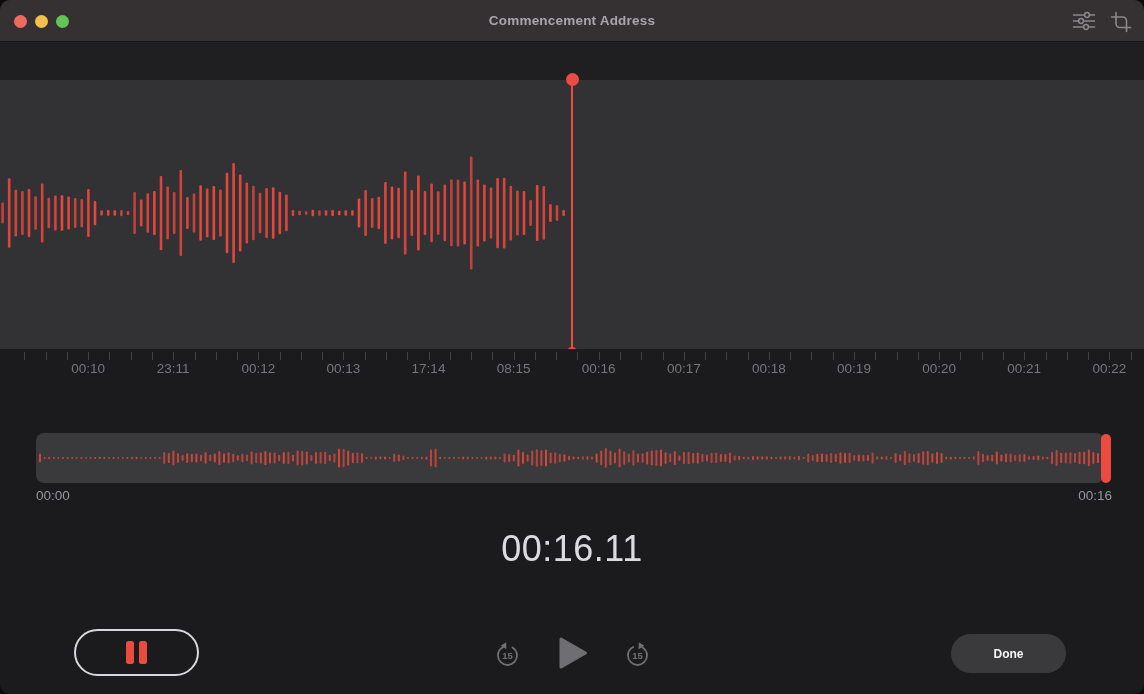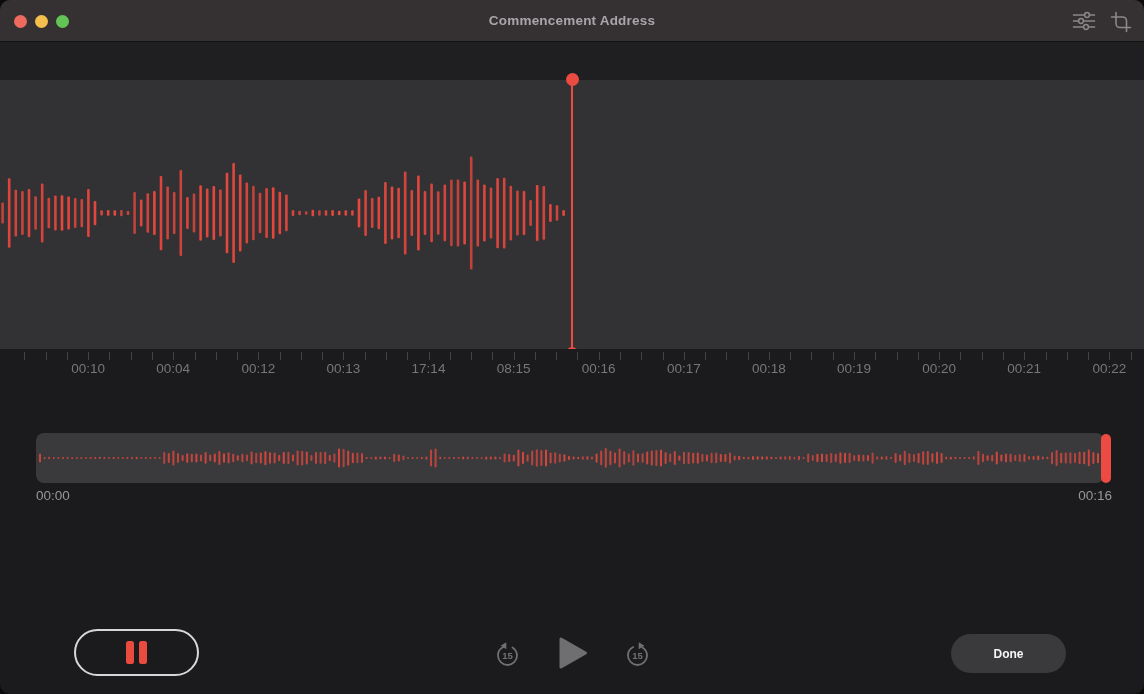--- a/index.html
+++ b/index.html
@@ -242,21 +242,21 @@
       <div class="tick" style="left: 961.6px;"></div>
       <div class="tick" style="left: 982.9px;"></div>
       <div class="tick" style="left: 1004.2px;"></div>
       <div class="tick" style="left: 1025.5px;"></div>
       <div class="tick" style="left: 1046.7px;"></div>
       <div class="tick" style="left: 1068px;"></div>
       <div class="tick" style="left: 1089.3px;"></div>
       <div class="tick" style="left: 1110.6px;"></div>
       <div class="tick" style="left: 1131.8px;"></div>
       <span class="ruler-label" style="left: 68.1px;">00:10</span>
-      <span class="ruler-label" style="left: 153.2px;">00:04</span>
+      <span class="ruler-label" style="left: 153.2px;">23:11</span>
       <span class="ruler-label" style="left: 238.3px;">00:12</span>
       <span class="ruler-label" style="left: 323.4px;">00:13</span>
       <span class="ruler-label" style="left: 408.5px;">17:14</span>
       <span class="ruler-label" style="left: 493.6px;">08:15</span>
       <span class="ruler-label" style="left: 578.7px;">00:16</span>
       <span class="ruler-label" style="left: 663.8px;">00:17</span>
       <span class="ruler-label" style="left: 748.9px;">00:18</span>
       <span class="ruler-label" style="left: 834px;">00:19</span>
       <span class="ruler-label" style="left: 919.1px;">00:20</span>
       <span class="ruler-label" style="left: 1004.2px;">00:21</span>
@@ -495,20 +495,21 @@
         <rect x="1045.2" y="18.8" width="2" height="12.4" rx="1" fill="#d5463c" opacity="0.99"></rect>
         <rect x="1049.8" y="16.6" width="2" height="16.7" rx="1" fill="#d5463c" opacity="0.94"></rect>
         <rect x="1054.4" y="19.0" width="2" height="12.0" rx="1" fill="#d5463c" opacity="0.93"></rect>
         <rect x="1059.0" y="19.9" width="2" height="10.3" rx="1" fill="#d5463c" opacity="0.98"></rect>
       </svg>
   </div>
   <div class="strip-handle"></div>
   <div class="strip-time st-start">00:00</div>
   <div class="strip-time st-end">00:16</div>
 
+  <div class="time-display">00:16.11</div>
 
   <button class="pause-btn">
     <span class="pause-bar"></span>
     <span class="pause-bar"></span>
   </button>
 
   <button class="icon-btn skip-back">
     <span>
       <svg width="27" height="28" viewBox="0 0 27 28" fill="none">
         <circle cx="13.5" cy="15.5" r="9.5" stroke="#707073" stroke-width="1.8" stroke-dasharray="50 9.7" stroke-dashoffset="10" stroke-linecap="round"></circle>

